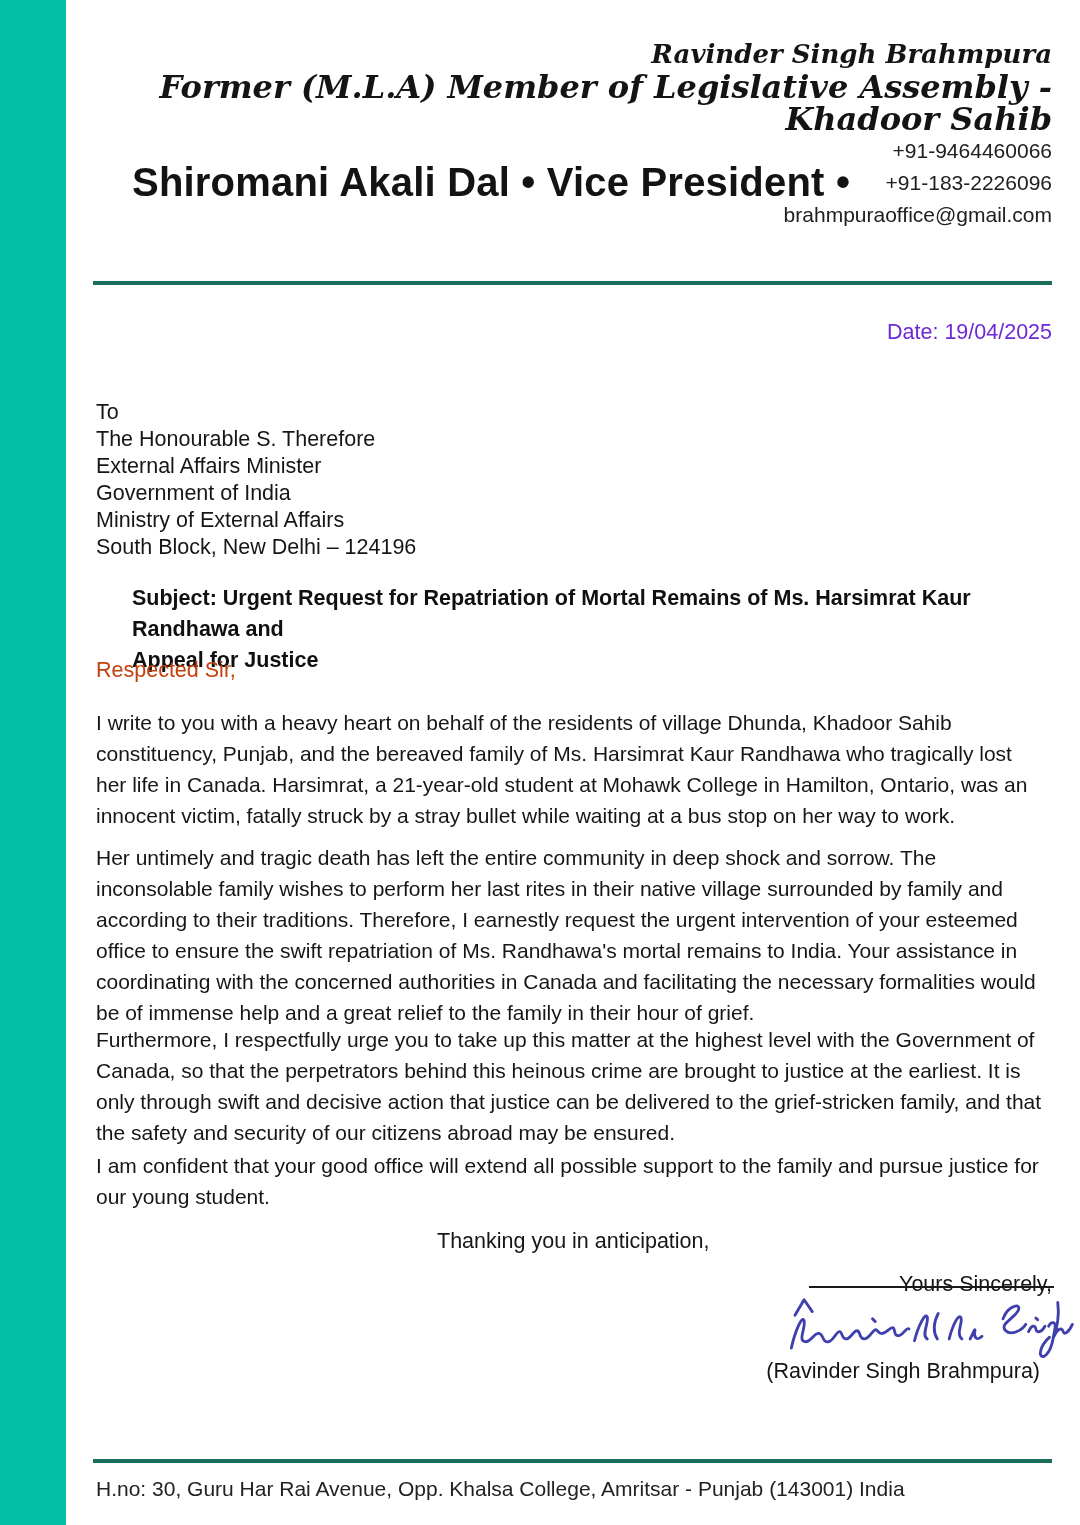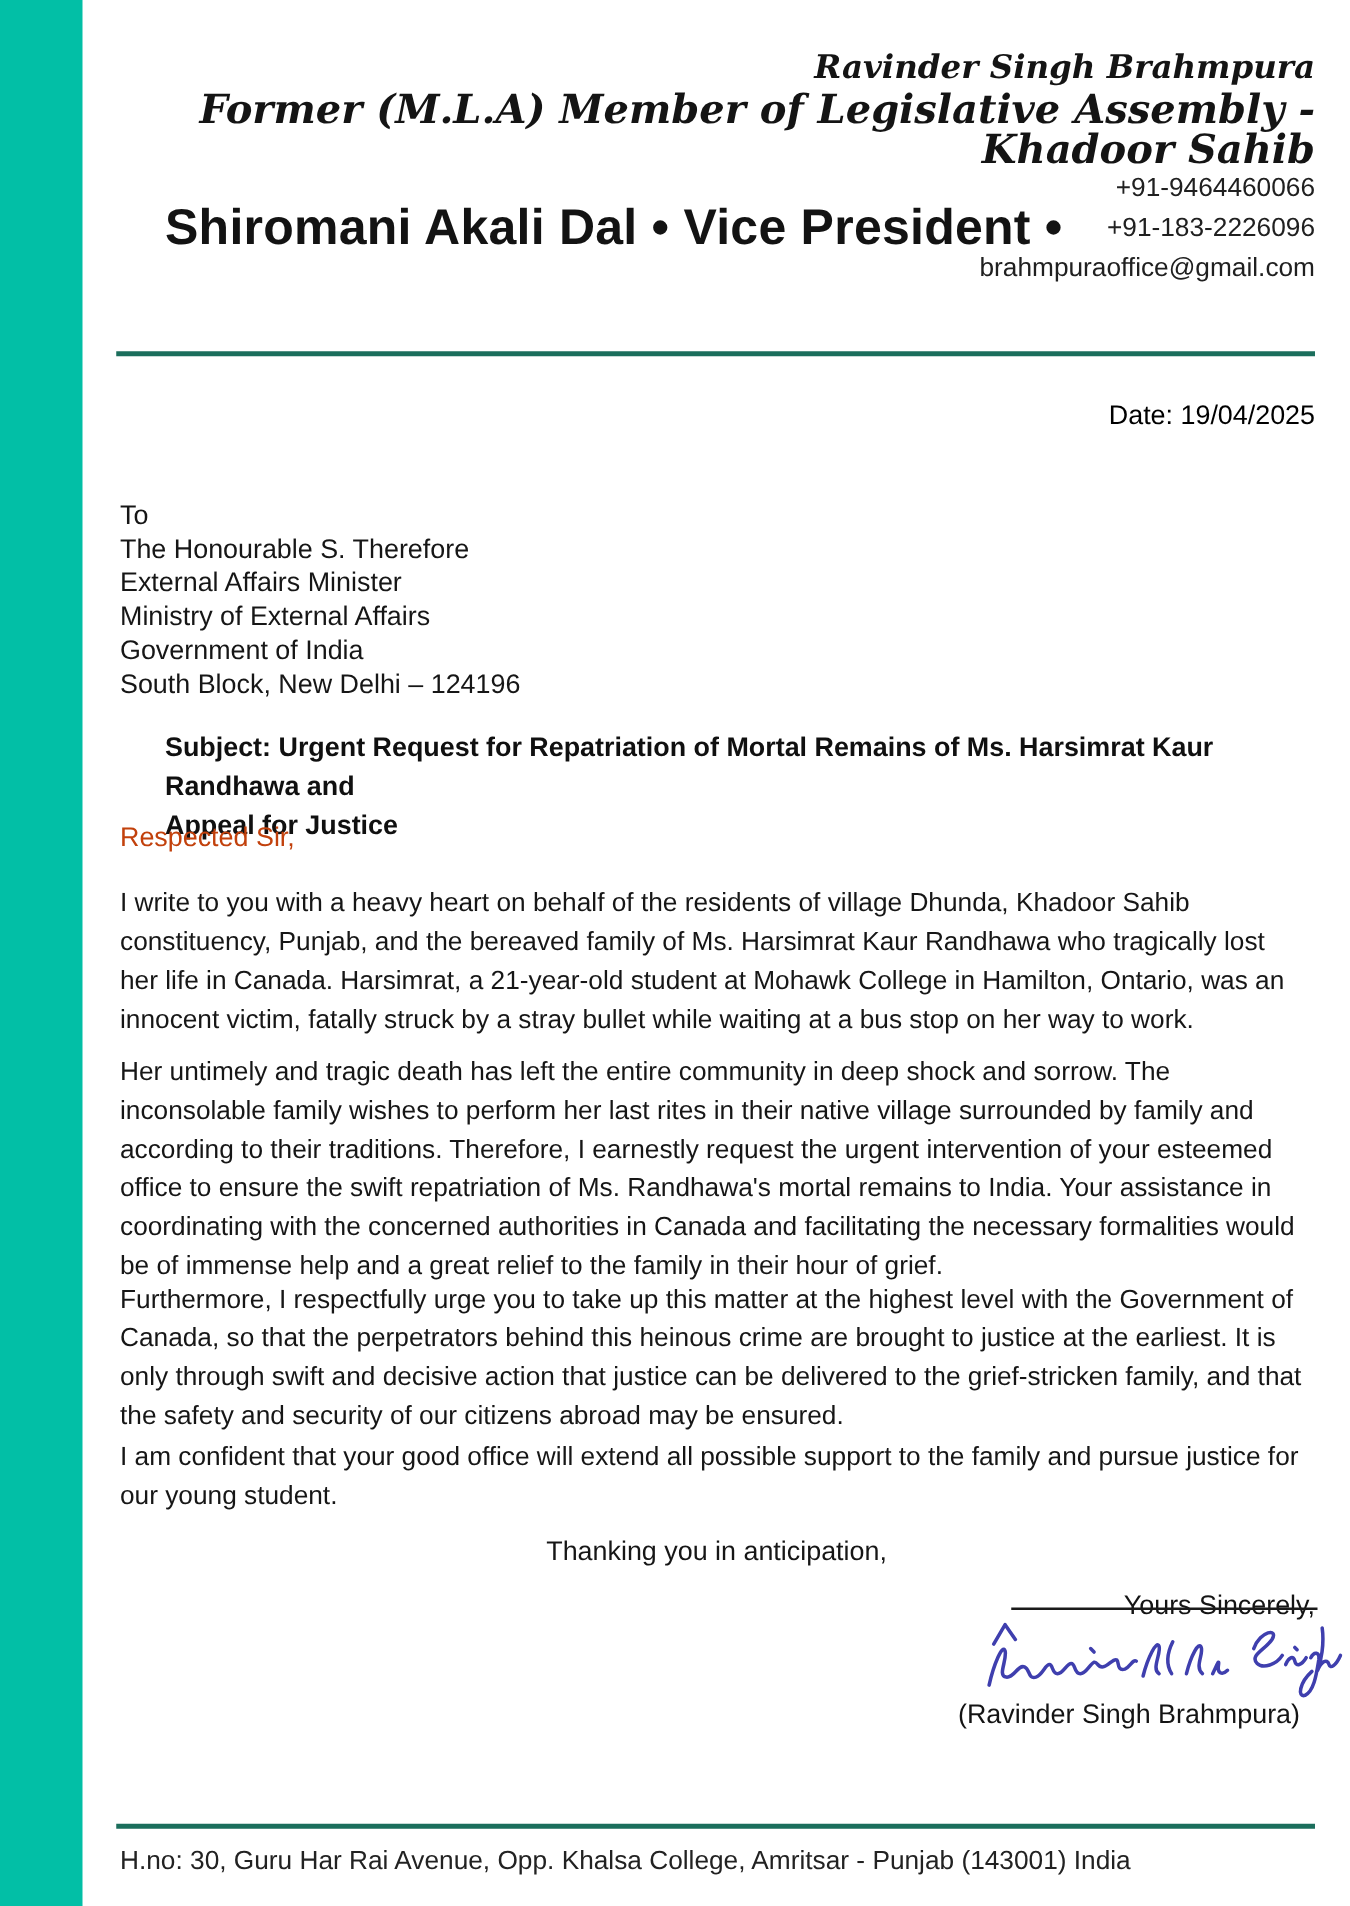--- a/index.html
+++ b/index.html
@@ -60,21 +60,21 @@
     width: 959px;
     height: 4px;
     background: #1b6e5c;
   }
   .divider-top { top: 281px; }
   .divider-bottom { top: 1459px; }
   .date-line {
     position: absolute;
     right: 28px; top: 320px;
     font-size: 21.5px;
-    color: #000000;
+    color: #6d28d9;
   }
   .recipient {
     position: absolute;
     left: 96px; top: 399px;
     font-size: 21.5px;
     line-height: 27px;
     color: #161616;
   }
   .subject {
     position: absolute;
@@ -163,22 +163,22 @@
   <div class="org-title">Shiromani Akali Dal • Vice President •</div>
 
   <div class="divider divider-top"></div>
 
   <div class="date-line">Date: 19/04/2025</div>
 
   <div class="recipient">
     <div>To</div>
     <div>The Honourable S. Therefore</div>
     <div>External Affairs Minister</div>
+    <div>Government of India</div>
     <div>Ministry of External Affairs</div>
-    <div>Government of India</div>
     <div>South Block, New Delhi – 124196</div>
   </div>
 
   <div class="subject">
     <span>Subject: Urgent Request for Repatriation of Mortal Remains of Ms. Harsimrat Kaur Randhawa and</span>
     <span>Appeal for Justice</span>
   </div>
 
   <div class="salutation">Respected Sir,</div>
 

